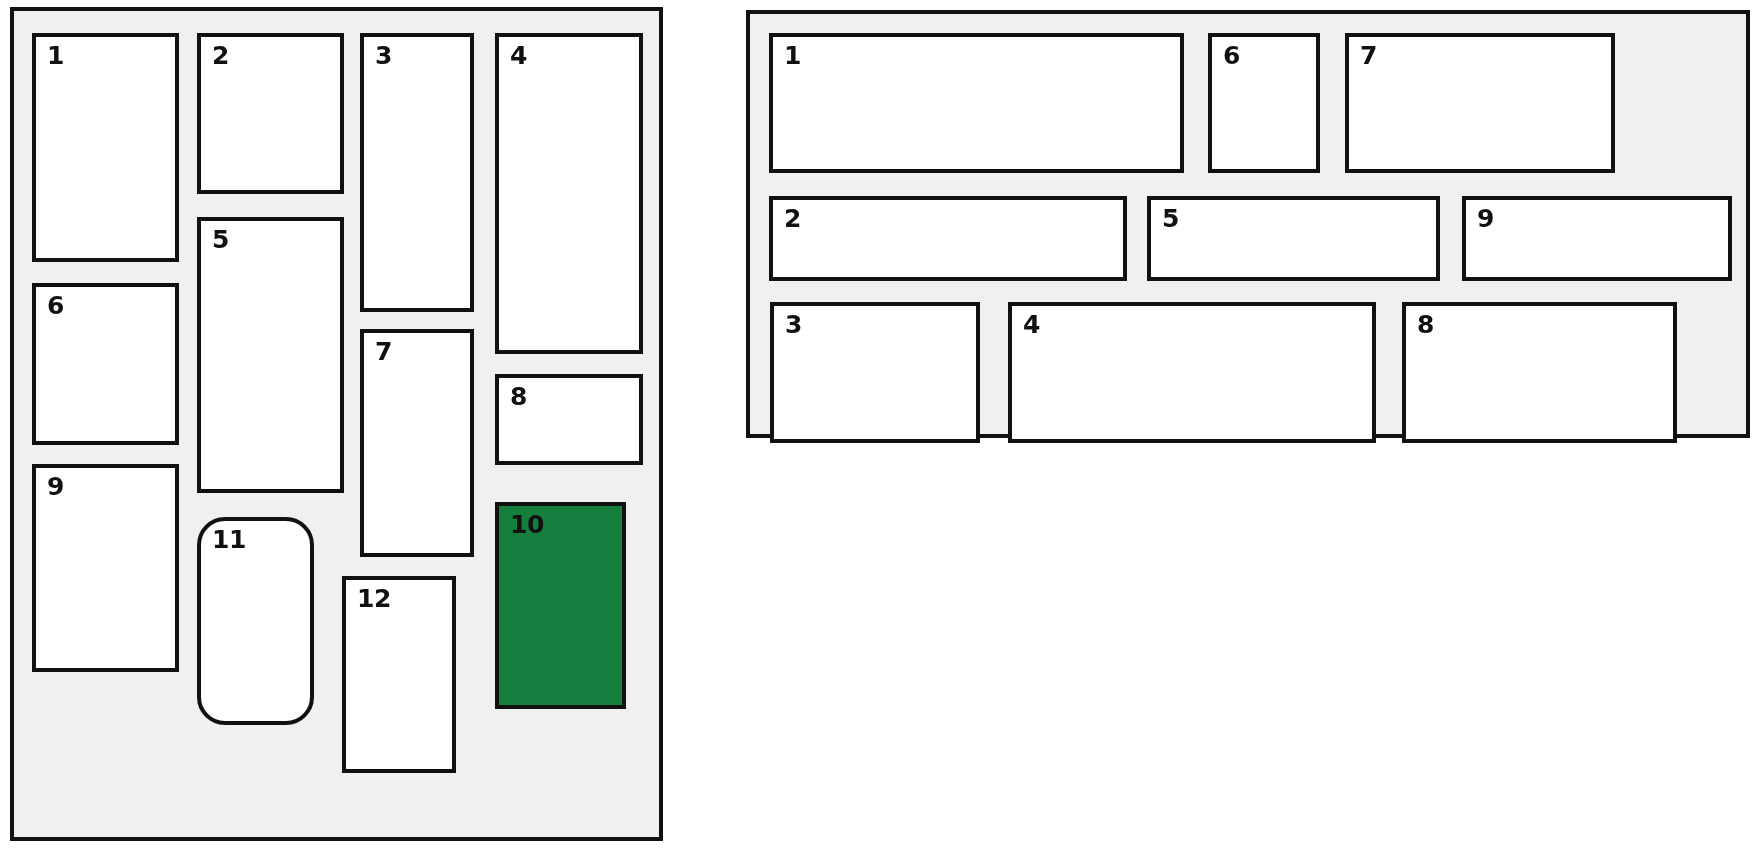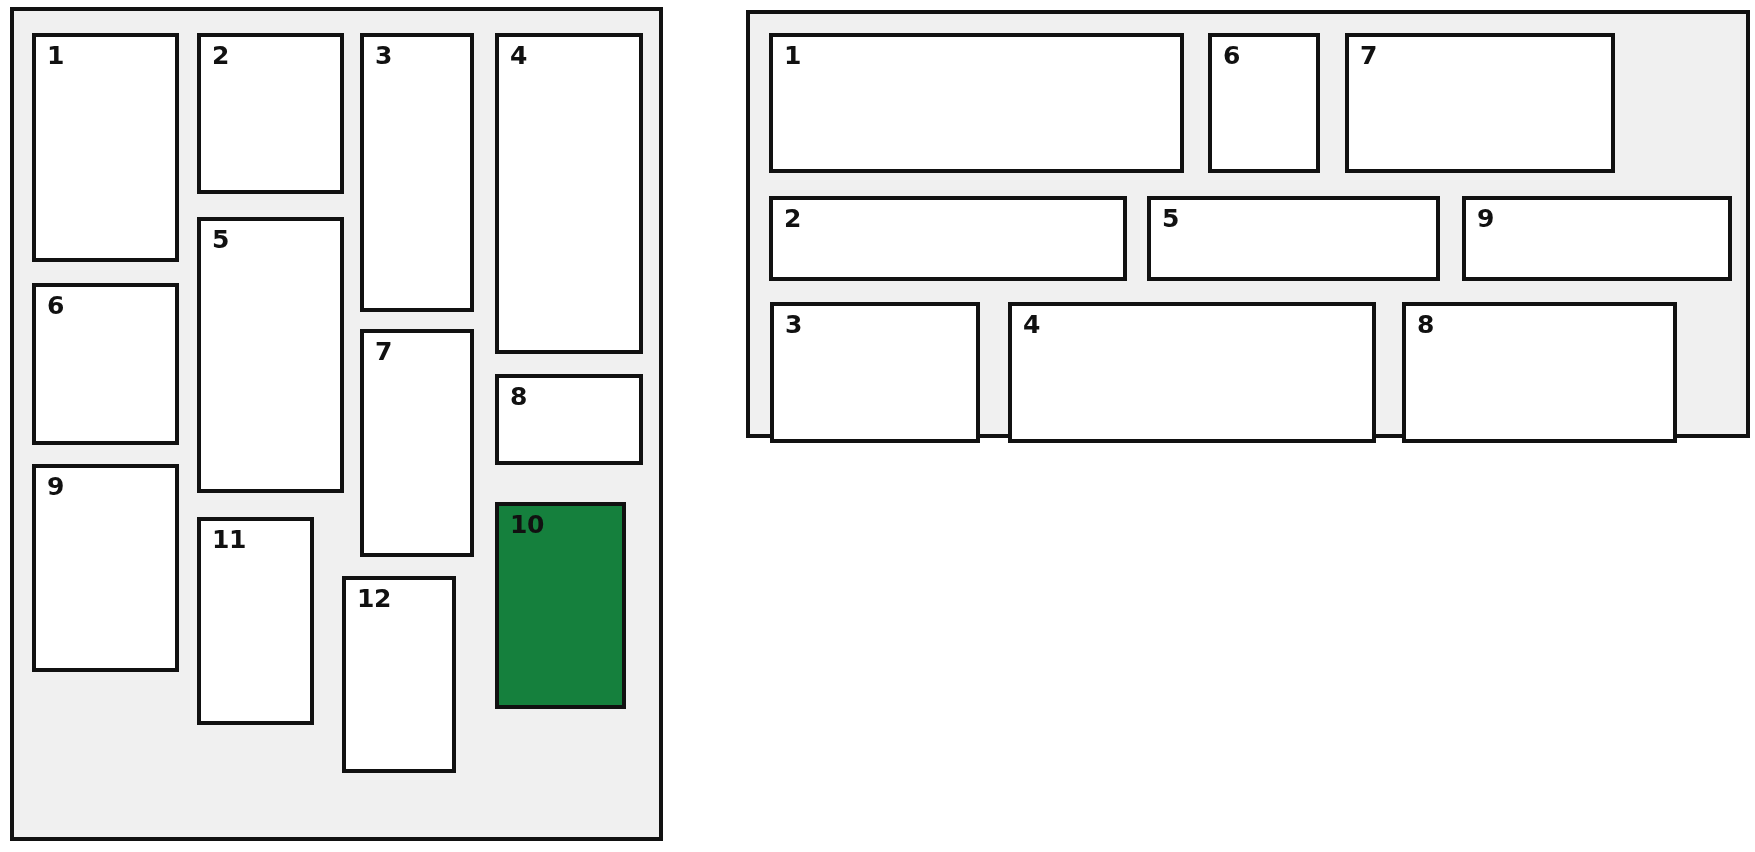--- a/index.html
+++ b/index.html
@@ -71,21 +71,21 @@
       </div>
       <div class="cell" style="left: 481px; top: 363px; width: 148px; height: 91px; background: rgb(255, 255, 255); border-color: rgb(17, 17, 17);">
         <span class="cell-label">8</span>
       </div>
       <div class="cell" style="left: 18px; top: 453px; width: 147px; height: 208px; background: rgb(255, 255, 255); border-color: rgb(17, 17, 17);">
         <span class="cell-label">9</span>
       </div>
       <div class="cell" style="left: 481px; top: 472px; width: 131px; height: 207px; background: #15803d; border-color: rgb(17, 17, 17); margin-top: 19px;">
         <span class="cell-label">10</span>
       </div>
-      <div class="cell" style="left: 183px; top: 506px; width: 117px; height: 208px; background: rgb(255, 255, 255); border-color: rgb(17, 17, 17);">
+      <div class="cell" style="left: 183px; top: 506px; width: 117px; height: 208px; background: rgb(255, 255, 255); border-color: rgb(17, 17, 17); border-radius: 28px;">
         <span class="cell-label">11</span>
       </div>
       <div class="cell" style="left: 328px; top: 565px; width: 114px; height: 197px; background: rgb(255, 255, 255); border-color: rgb(17, 17, 17);">
         <span class="cell-label">12</span>
       </div>
     </div>
     <div class="panel" style="left: 746px; top: 10px; width: 1004px; height: 428px; background: rgb(240, 240, 240); border-color: rgb(17, 17, 17);">
       <div class="cell" style="left: 19px; top: 19px; width: 415px; height: 140px; background: rgb(255, 255, 255); border-color: rgb(17, 17, 17);">
         <span class="cell-label">1</span>
       </div>

